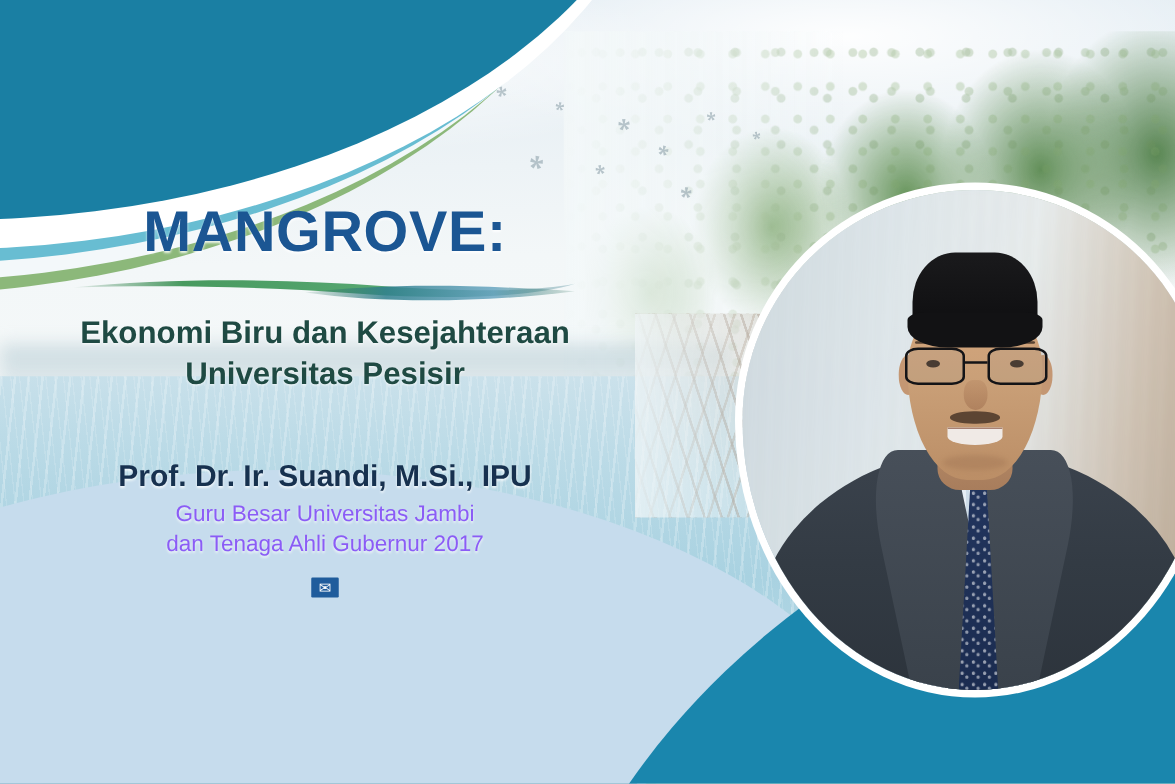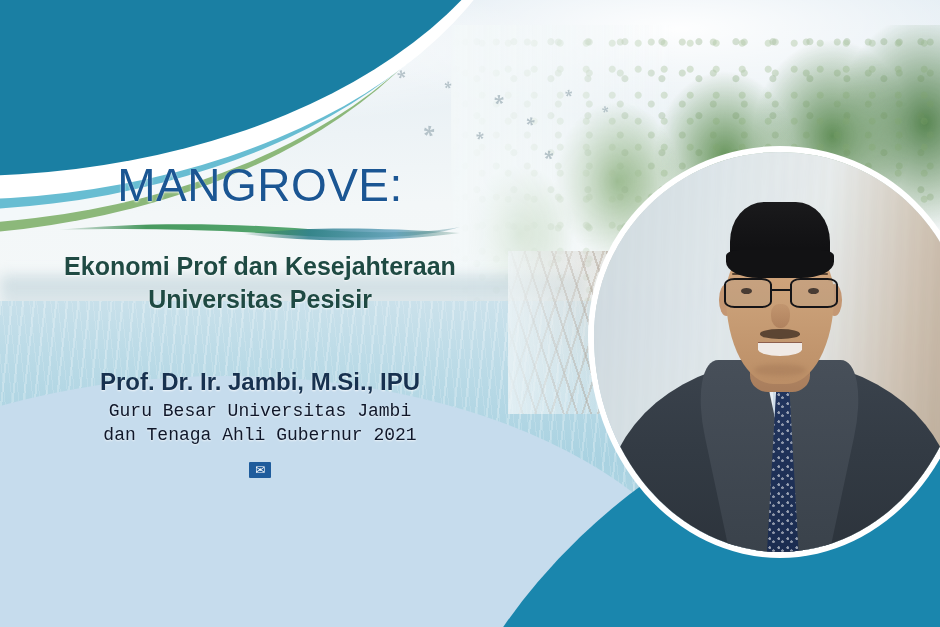--- a/index.html
+++ b/index.html
@@ -254,21 +254,21 @@
     position:absolute; left:43%; top:53%; width:14%; height:3%;
     background:rgba(150,105,75,.3); border-radius:50%; filter:blur(2px);
   }
 
   
   .content { position:absolute; left:0; top:0; width:560px; height:100%; }
 
   .title {
     position:absolute; left:0; top:158px; width:520px;
     text-align:center;
-    font-size:46px; font-weight:normal; letter-spacing:.5px;
+    font-size:46px; font-weight:bold; letter-spacing:.5px;
     color:#1b5693;
     font-family:"Liberation Sans", sans-serif;
     text-shadow:0 1px 2px rgba(255,255,255,.85);
   }
 
   .divider {
     position:absolute; left:58px; top:218px; width:402px; height:26px;
   }
 
   .subtitle {
@@ -284,23 +284,22 @@
     text-align:center;
     font-size:24px; font-weight:bold;
     color:#17314f;
     text-shadow:0 1px 2px rgba(255,255,255,.8);
   }
 
   .speaker-role {
     position:absolute; left:0; top:400px; width:520px;
     text-align:center;
     font-size:18px; font-weight:normal; line-height:1.32;
-    color:#0f172a;
+    color:#8b5cf6;
     text-shadow:0 1px 2px rgba(255,255,255,.75);
-    font-family:Liberation Mono, monospace;
   }
 
   .email-row {
     position:absolute; left:0; top:462px; width:520px;
     display:flex; align-items:center; justify-content:center; gap:10px;
   }
   .mail-icon {
     display:inline-flex; align-items:center; justify-content:center;
     width:22px; height:16px;
     background:#1f5c9c; color:#ffffff;
@@ -413,29 +412,29 @@
             <stop offset="0.7" stop-color="#5fa0bd" stop-opacity="0.80"></stop>
             <stop offset="1" stop-color="#2e6d55" stop-opacity="0.15"></stop>
           </linearGradient>
         </defs>
         <path d="M0,12 C80,4 170,5 250,11 C320,16 370,15 402,9 C368,20 300,22 230,17 C150,11 70,10 0,12 Z" fill="url(#gA)"></path>
         <path d="M186,16 C250,9 310,9 402,15 C330,24 250,25 186,16 Z" fill="url(#gB)"></path>
       </svg>
     </div>
 
     <div class="subtitle">
-      <div>Ekonomi Prof dan Kesejahteraan</div>
+      <div>Ekonomi Biru dan Kesejahteraan</div>
       <div>Universitas Pesisir</div>
     </div>
 
-    <div class="speaker-name">Prof. Dr. Ir. Jambi, M.Si., IPU</div>
+    <div class="speaker-name">Prof. Dr. Ir. Suandi, M.Si., IPU</div>
 
     <div class="speaker-role">
       <div>Guru Besar Universitas Jambi</div>
-      <div>dan Tenaga Ahli Gubernur 2021</div>
+      <div>dan Tenaga Ahli Gubernur 2017</div>
     </div>
 
     <div class="email-row">
       <span class="mail-icon">✉</span>
     </div>
 
   </div>
 
 </div>
 

